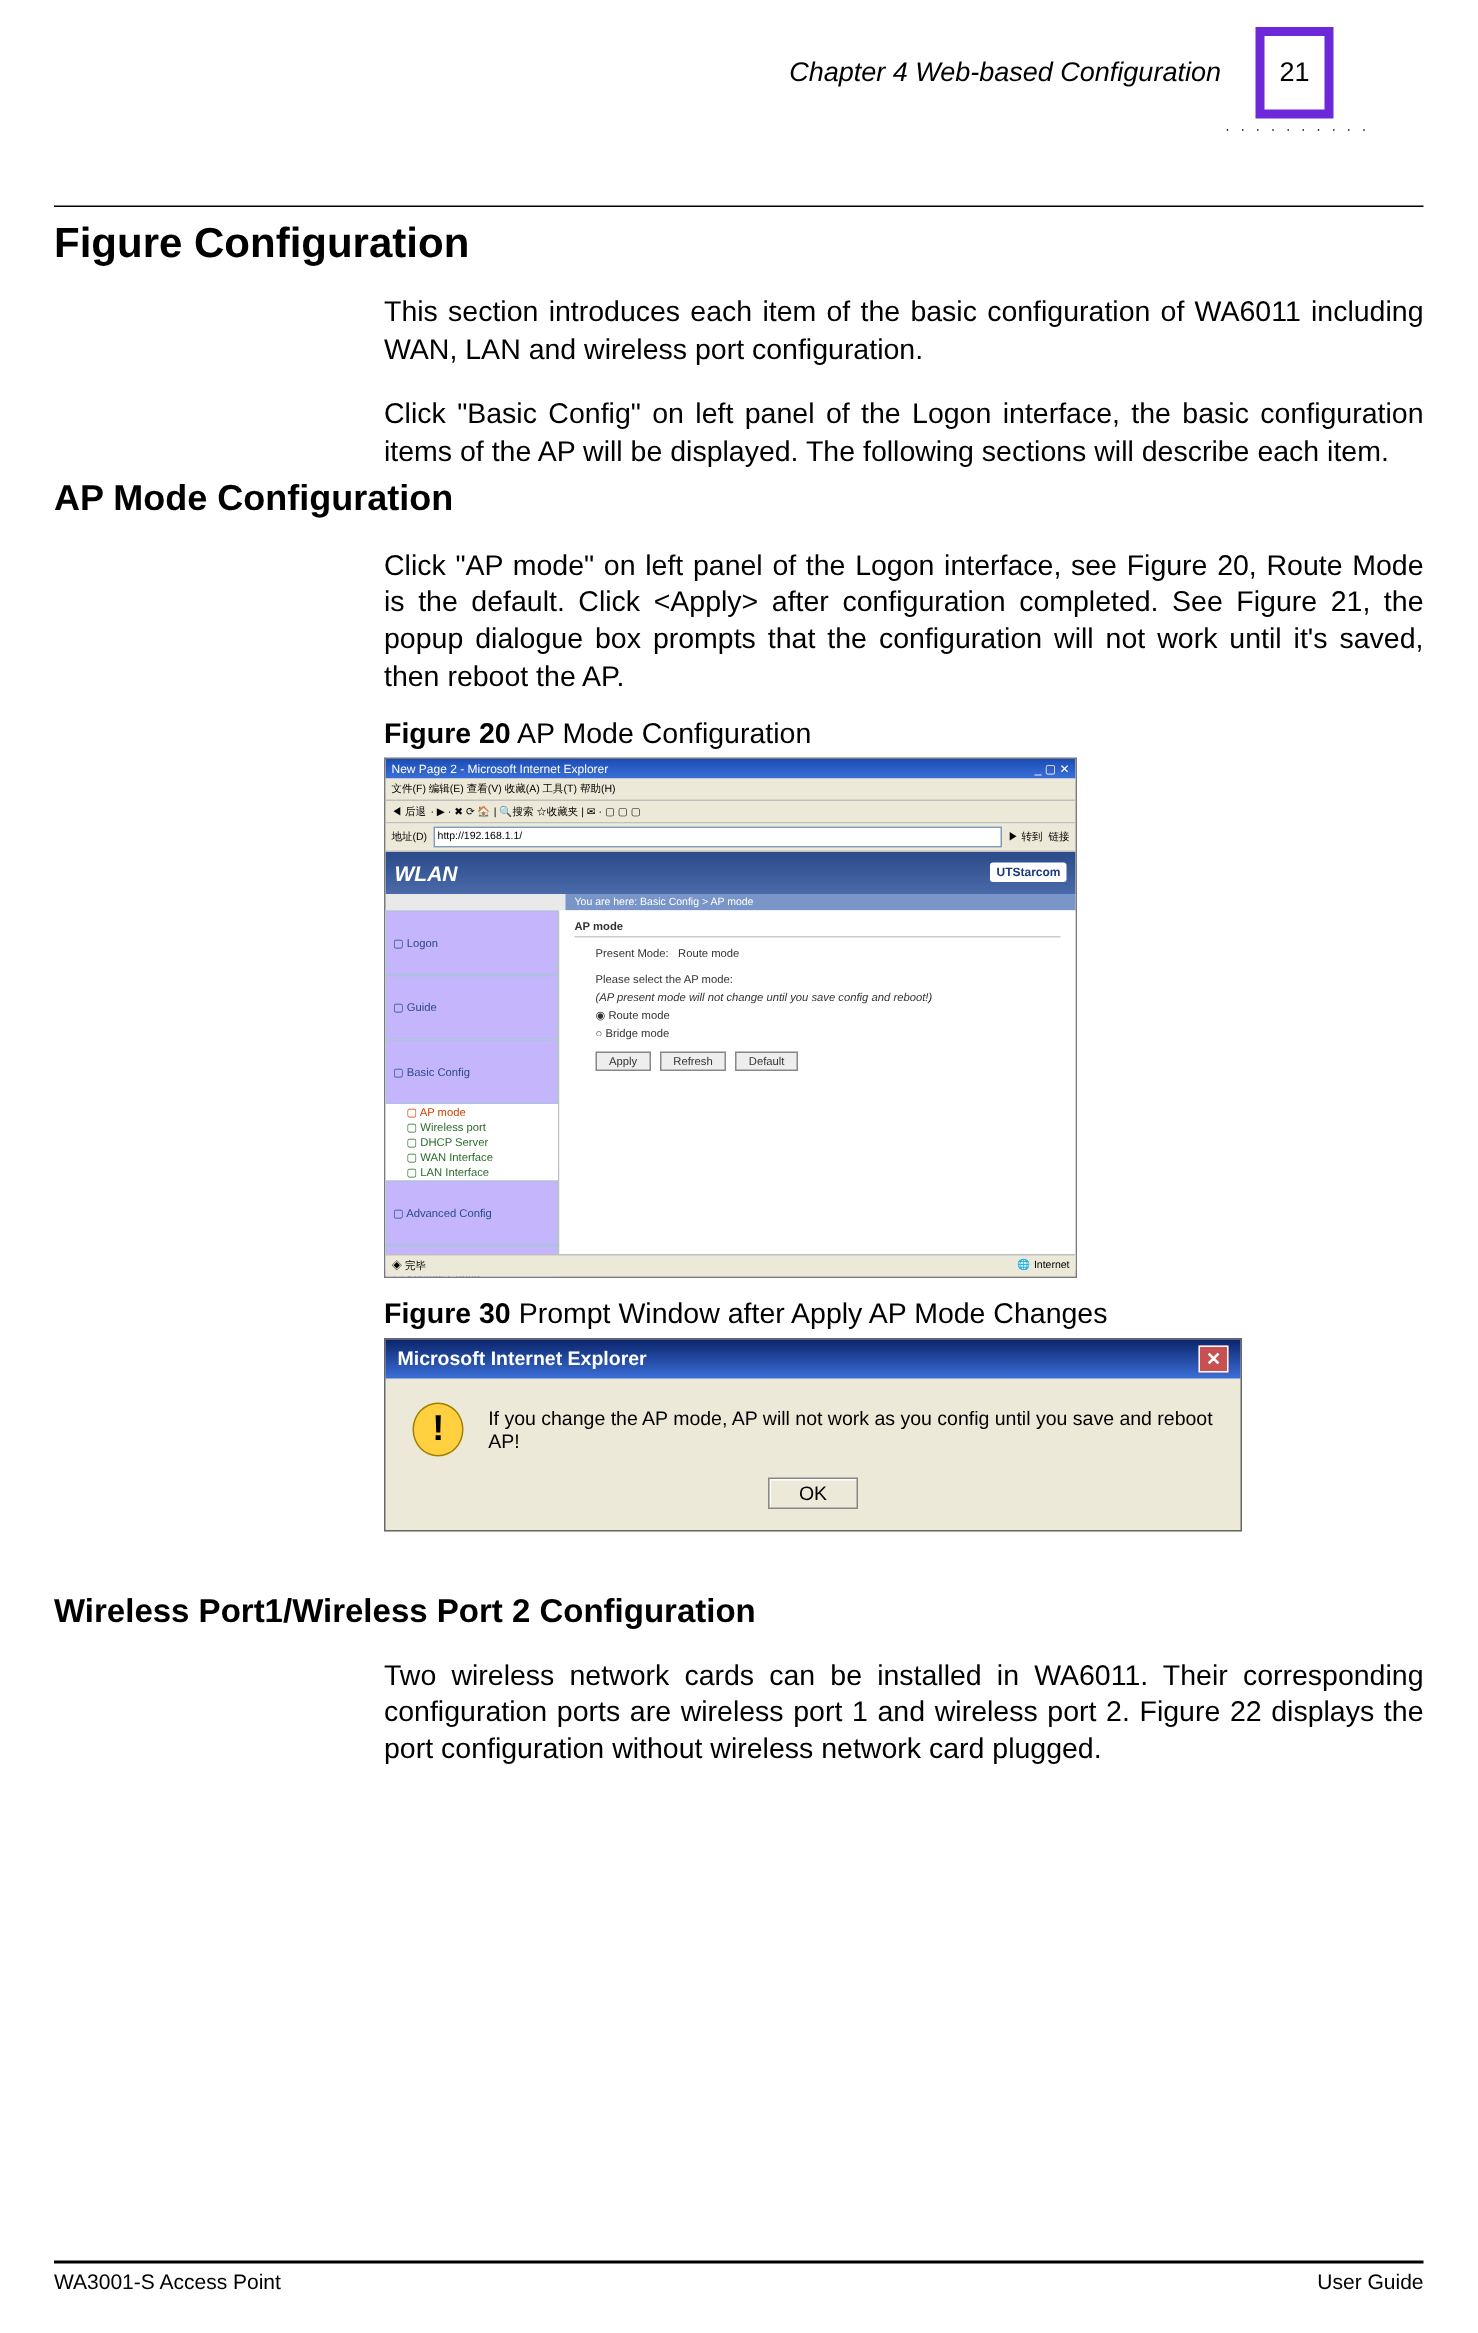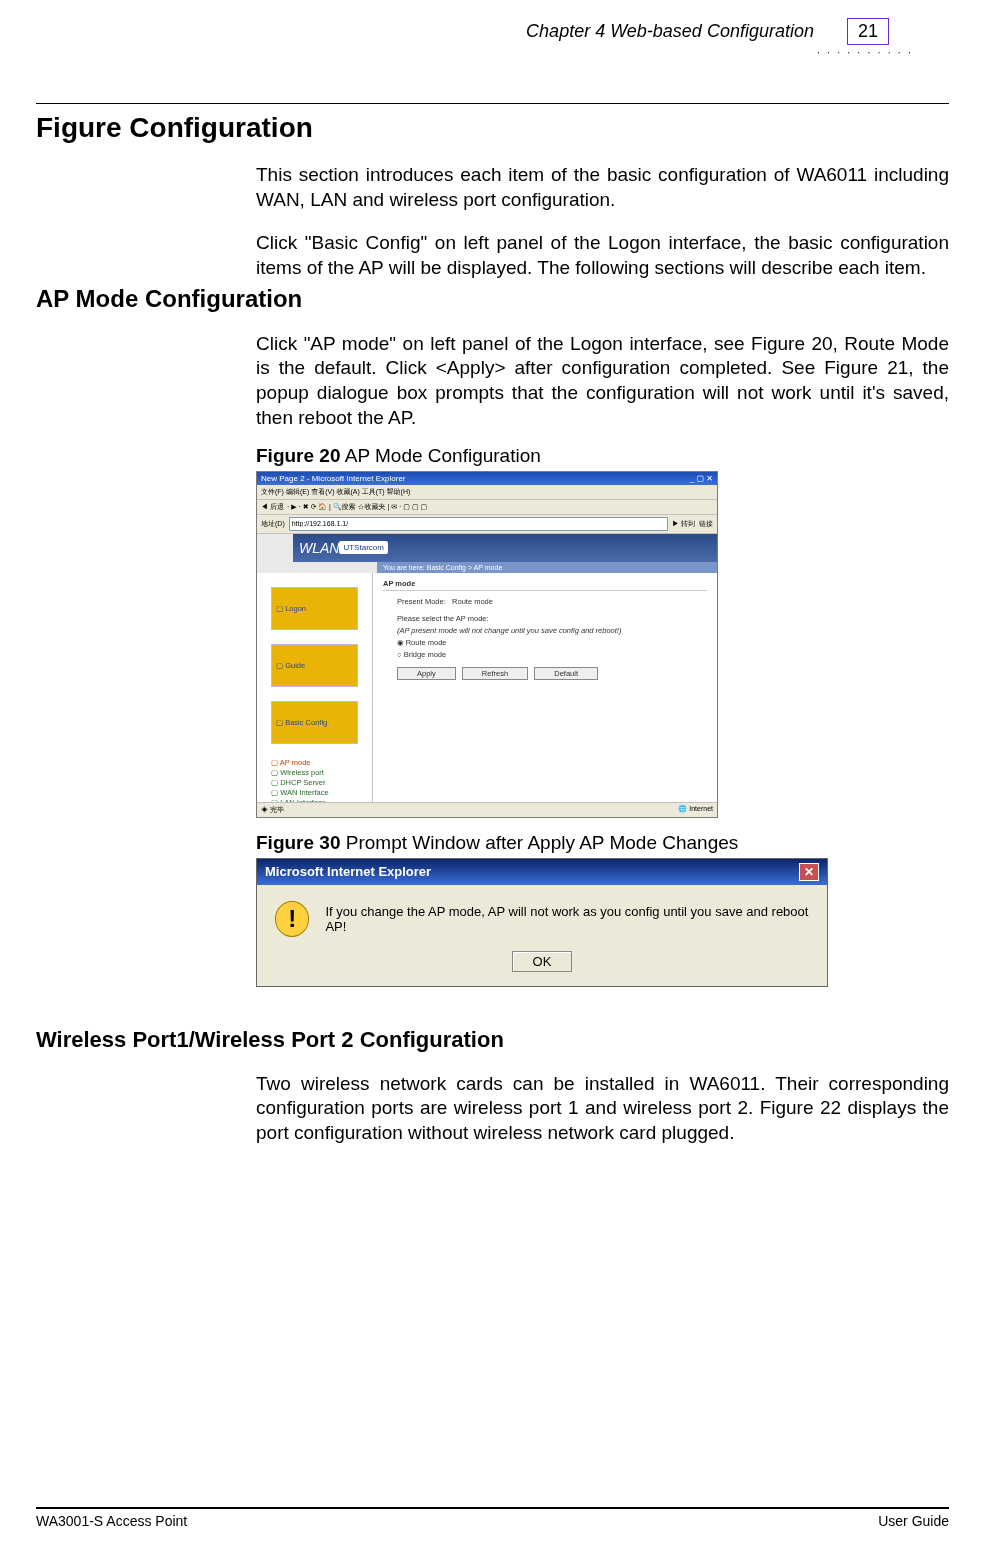--- a/index.html
+++ b/index.html
@@ -22,23 +22,23 @@
   .header-line {
     text-align: right;
     font-style: italic;
     font-size: 18px;
     padding-right: 60px;
     position: relative;
   }
   .header-line .pagenum {
     font-style: normal;
     display: inline-block;
-    border: 1px solid #6d28d9;
-    padding: 2px 10px;
-    margin-left: 28px;
+    border: 6px solid #6d28d9;
+    padding: 14px 10px;
+    margin-left: 18px;
     font-size: 18px;
     position: relative;
   }
   .dotted-decor {
     text-align: right;
     letter-spacing: 2px;
     font-size: 10px;
     margin-top: 2px;
     padding-right: 36px;
     color: #000;
@@ -123,27 +123,26 @@
     flex:1;
     font-size:7px;
     height:12px;
     padding:0 2px;
     border:1px solid #7f9db9;
   }
   .fig20 .wlan-banner {
     background: linear-gradient(#2a4a8a, #4a6aaa);
     color:#fff;
     padding:6px 6px;
-    font-weight:normal;
+    font-weight:bold;
     font-style:italic;
     font-size:14px;
     display:flex;
-    justify-content:flex-start;
+    justify-content:space-between;
     align-items:center;
-    margin-left:36px;
   }
   .fig20 .wlan-banner .logo {
     background:#fff;
     color:#1a3a7a;
     font-size:8px;
     font-style:normal;
     padding:2px 4px;
     border-radius:2px;
   }
   .fig20 .crumb {
@@ -159,23 +158,23 @@
     background:#fff;
   }
   .fig20 .nav {
     width:115px;
     border-right:1px solid #c0c0c0;
     background:#fff;
     font-size:7.5px;
   }
   .fig20 .nav .item {
     border:1px solid #b0c0e0;
-    margin:14px;
+    margin:0;
     padding:16px 4px;
-    background:#eab308;
+    background:#c4b5fd;
     color:#2a4a8a;
   }
   .fig20 .nav .sub {
     padding-left:14px;
     color:#2a6a2a;
     margin:1px 0;
   }
   .fig20 .nav .sub.sel {
     color:#d04000;
   }
@@ -201,21 +200,21 @@
     margin-bottom:6px;
     border-bottom:1px solid #ccc;
     padding-bottom:2px;
   }
   .fig20 .main .row { margin:3px 0 3px 14px; }
   .fig20 .main .btns { margin-top:8px; margin-left:14px; }
   .fig20 .main .btns span {
     display:inline-block;
     border:1px solid #888;
     background:#eee;
-    padding:1px 19px;
+    padding:1px 8px;
     margin-right:4px;
   }
   .fig20 .statusbar {
     position:absolute;
     bottom:0; left:0; right:0;
     background:#ece9d8;
     border-top:1px solid #c0c0c0;
     font-size:7px;
     padding:2px 4px;
     display:flex;

